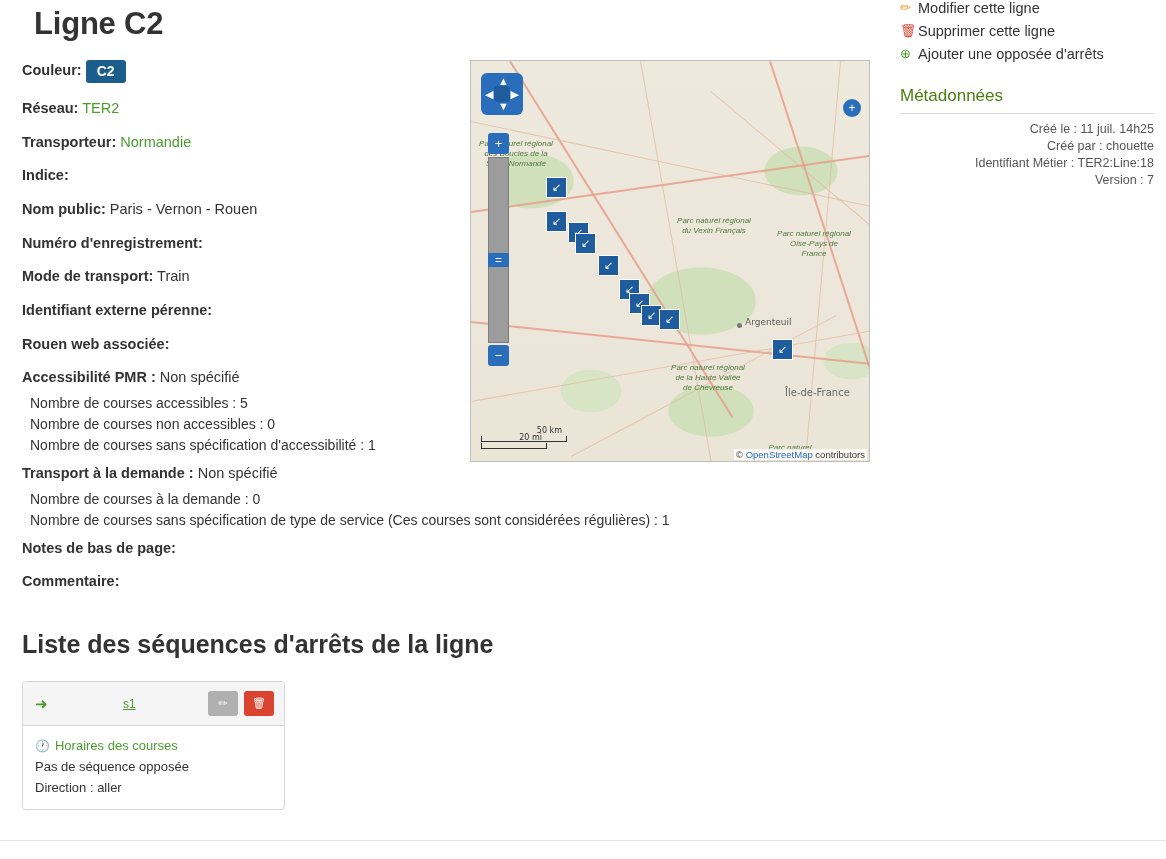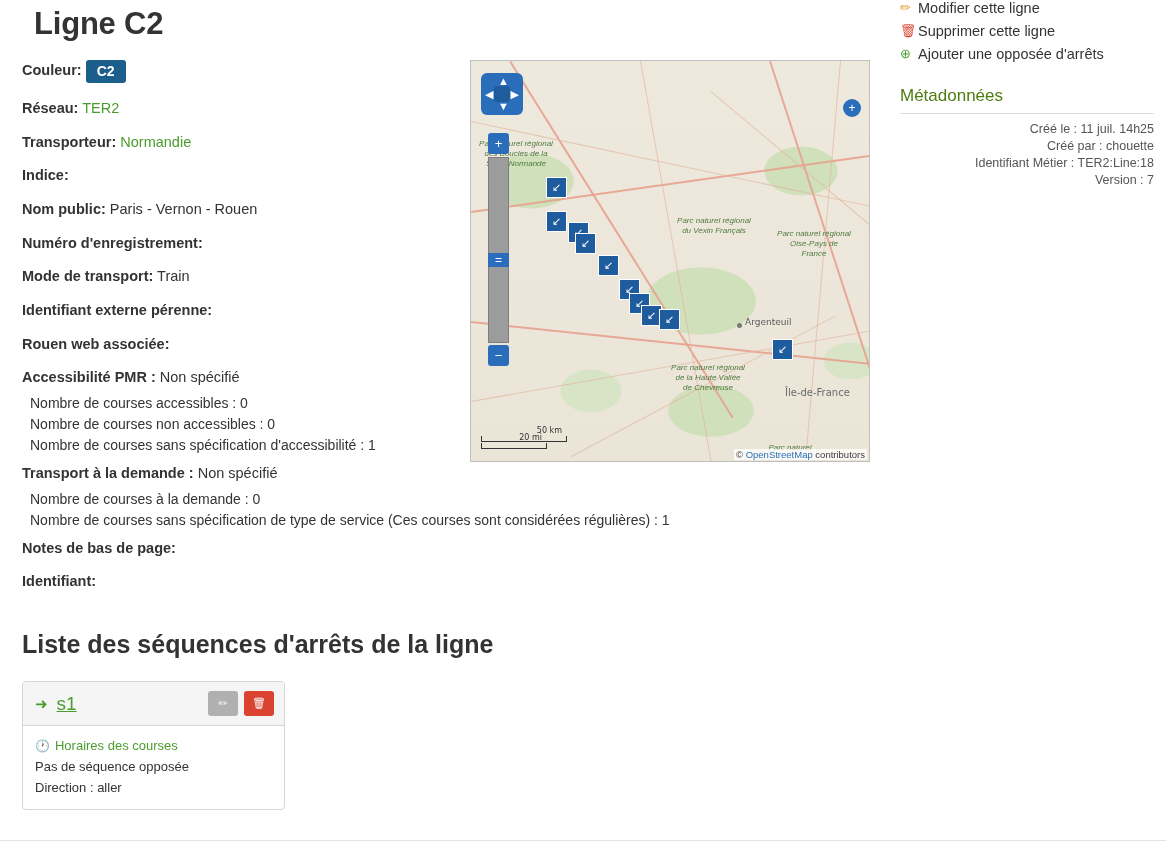--- a/index.html
+++ b/index.html
@@ -76,21 +76,21 @@
   }
   .seq-head {
     background: #f5f5f5;
     border-bottom: 1px solid #d6d6d6;
     padding: 10px 10px 10px 12px;
     display: flex;
     align-items: center;
     height: 44px;
   }
   .seq-arrow { color: #4a9c2d; font-size: 15px; margin-right: 9px; }
-  .seq-name { color: #4a9c2d; font-size: 19px; flex: 1; }
+  .seq-name { color: #4a9c2d; font-size: 12px; flex: 1; text-align: center; }
   .btn-sq {
     width: 30px; height: 25px;
     border: none; border-radius: 3px;
     display: inline-flex; align-items: center; justify-content: center;
     cursor: pointer;
     margin-left: 6px;
     font-size: 11px;
     color: #fff;
   }
   .btn-edit { background: #b0b0b0; }
@@ -325,42 +325,42 @@
 
       <div class="attr">
         <span class="lbl">Rouen web associée:</span>
         <span class="val"></span>
       </div>
 
       <div class="attr group-head">
         <span class="lbl">Accessibilité PMR :</span>
         <span class="val">Non spécifié</span>
       </div>
-      <div class="sub-line">Nombre de courses accessibles : 0</div>
+      <div class="sub-line">Nombre de courses accessibles : 5</div>
       <div class="sub-line">Nombre de courses non accessibles : 0</div>
       <div class="sub-line">Nombre de courses sans spécification d'accessibilité : 1</div>
 
       <div class="spacer-7"></div>
 
       <div class="attr group-head">
         <span class="lbl">Transport à la demande :</span>
         <span class="val">Non spécifié</span>
       </div>
       <div class="sub-line">Nombre de courses à la demande : 0</div>
       <div class="sub-line" style="width:700px">Nombre de courses sans spécification de type de service (Ces courses sont considérées régulières) : 1</div>
 
       <div class="spacer-7"></div>
 
       <div class="attr">
         <span class="lbl">Notes de bas de page:</span>
         <span class="val"></span>
       </div>
 
       <div class="attr">
-        <span class="lbl">Identifiant:</span>
+        <span class="lbl">Commentaire:</span>
         <span class="val"></span>
       </div>
 
     </div>
 
     <h2 class="section">Liste des séquences d'arrêts de la ligne</h2>
 
     <div class="seq-card">
       <div class="seq-head">
         <span class="seq-arrow">➜</span>

